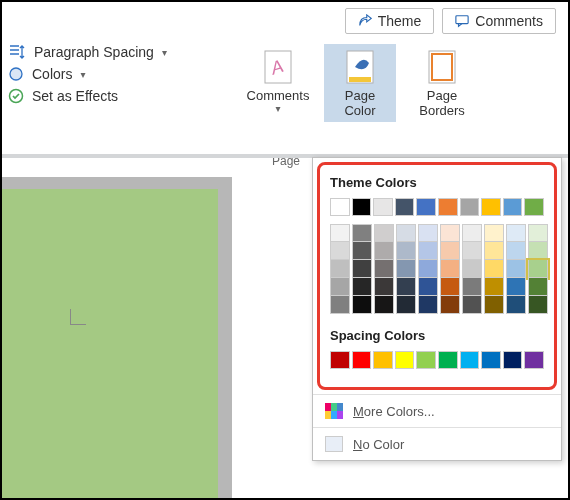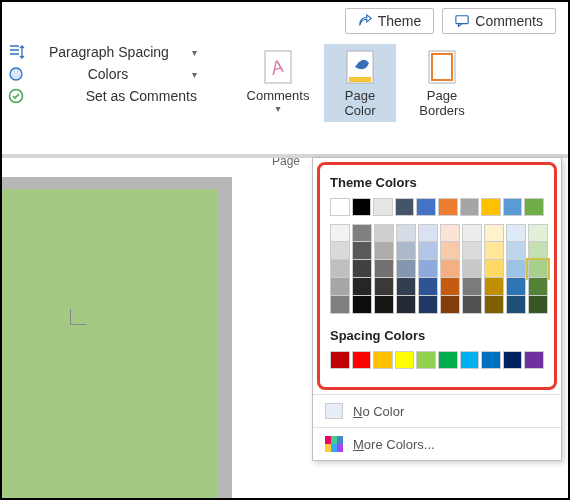--- a/index.html
+++ b/index.html
@@ -1,20 +1,20 @@
 <!DOCTYPE html>
 <html><head>
 <meta charset="utf-8">
 <style>
   * { box-sizing: border-box; margin: 0; padding: 0; font-family: "Segoe UI", sans-serif; }
   body { width: 570px; height: 500px; background: #fff; overflow: hidden; border: 2px solid #000; position: relative; }
   .top-buttons { position: absolute; top: 6px; right: 12px; display: flex; gap: 8px; }
   .top-btn { border: 1px solid #bfbfbf; padding: 4px 12px; font-size: 14px; color: #333; display: flex; align-items: center; gap: 6px; border-radius: 2px; background: #fff; cursor: pointer; }
   .ribbon { position: absolute; top: 42px; left: 6px; display: flex; flex-direction: column; gap: 6px; }
-  .ribbon-item { display: flex; align-items: center; gap: 23px; font-size: 14px; color: #333; cursor: pointer; justify-content: space-between; }
+  .ribbon-item { display: flex; align-items: center; gap: 8px; font-size: 14px; color: #333; cursor: pointer; }
   .ribbon-section { position: absolute; top: 42px; left: 240px; display: flex; gap: 10px; }
   .big-btn { display: flex; flex-direction: column; align-items: center; font-size: 13px; color: #333; padding: 4px 6px; cursor: pointer; width: 72px; }
   .big-btn.selected { background: #c8d9ea; }
   .big-btn .ico { width: 34px; height: 38px; display: flex; align-items: center; justify-content: center; margin-bottom: 2px; }
   .sep { height: 4px; width: 100%; background: #d4d6d8; position: absolute; top: 152px; left: 0; }
   .section-label { position: absolute; top: 152px; left: 270px; font-size: 12px; color: #666; }
   .doc-bg { position: absolute; top: 175px; left: 0; width: 230px; height: 325px; background: #b7b7b7; padding-top: 12px; }
   .doc-page { background: #a4c983; margin-left: -16px; width: 232px; height: 313px; position: relative; }
   .doc-corner { position: absolute; top: 120px; left: 84px; width: 16px; height: 16px; border-left: 1px solid #888; border-bottom: 1px solid #888; }
   .panel { position: absolute; top: 155px; left: 310px; width: 250px; background: #fff; border: 1px solid #bfbfbf; box-shadow: 2px 2px 6px rgba(0,0,0,0.2); }
@@ -77,21 +77,21 @@
     <span>Colors</span>
     <span class="chev">▾</span>
   </div>
   <div class="ribbon-item">
     <span>
         <svg width="16" height="16">
           <circle cx="8" cy="8" r="6.5" fill="none" stroke="#4aa557" stroke-width="1.5"></circle>
           <path d="M5 8l2 2 4-4" fill="none" stroke="#4aa557" stroke-width="1.7"></path>
         </svg>
       </span>
-    <span>Set as Comments</span>
+    <span>Set as Effects</span>
   </div>
 </div>
 
 <div class="ribbon-section">
   <div class="big-btn">
     <div class="ico">
       <svg width="30" height="36">
           <rect x="2" y="2" width="26" height="32" fill="#fff" stroke="#b0b0b0"></rect>
           <text x="8" y="24" font-size="18" fill="#d977a9" font-style="italic" transform="rotate(-18 15 18)">A</text>
         </svg>
@@ -227,29 +227,29 @@
         <div class="swatch" style="background: rgb(255, 255, 0);"></div>
         <div class="swatch" style="background: rgb(146, 208, 80);"></div>
         <div class="swatch" style="background: rgb(0, 176, 80);"></div>
         <div class="swatch" style="background: rgb(0, 176, 240);"></div>
         <div class="swatch" style="background: rgb(0, 112, 192);"></div>
         <div class="swatch" style="background: rgb(0, 32, 96);"></div>
         <div class="swatch" style="background: rgb(112, 48, 160);"></div>
       </div>
   </div>
   <div class="panel-bottom">
-    <div class="sw"></div>
-    <span><span class="u">N</span><span>o Color</span></span>
-  </div>
-  <div class="panel-bottom">
     <span>
         <svg width="18" height="16">
           <rect x="0" y="0" width="6" height="8" fill="#e06"></rect>
           <rect x="6" y="0" width="6" height="8" fill="#4c8"></rect>
           <rect x="12" y="0" width="6" height="8" fill="#48c"></rect>
           <rect x="0" y="8" width="6" height="8" fill="#fc3"></rect>
           <rect x="6" y="8" width="6" height="8" fill="#3af"></rect>
           <rect x="12" y="8" width="6" height="8" fill="#a4e"></rect>
         </svg>
       </span>
     <span><span class="u">M</span><span>ore Colors...</span></span>
   </div>
+  <div class="panel-bottom">
+    <div class="sw"></div>
+    <span><span class="u">N</span><span>o Color</span></span>
+  </div>
 </div>
 
 </body></html>

